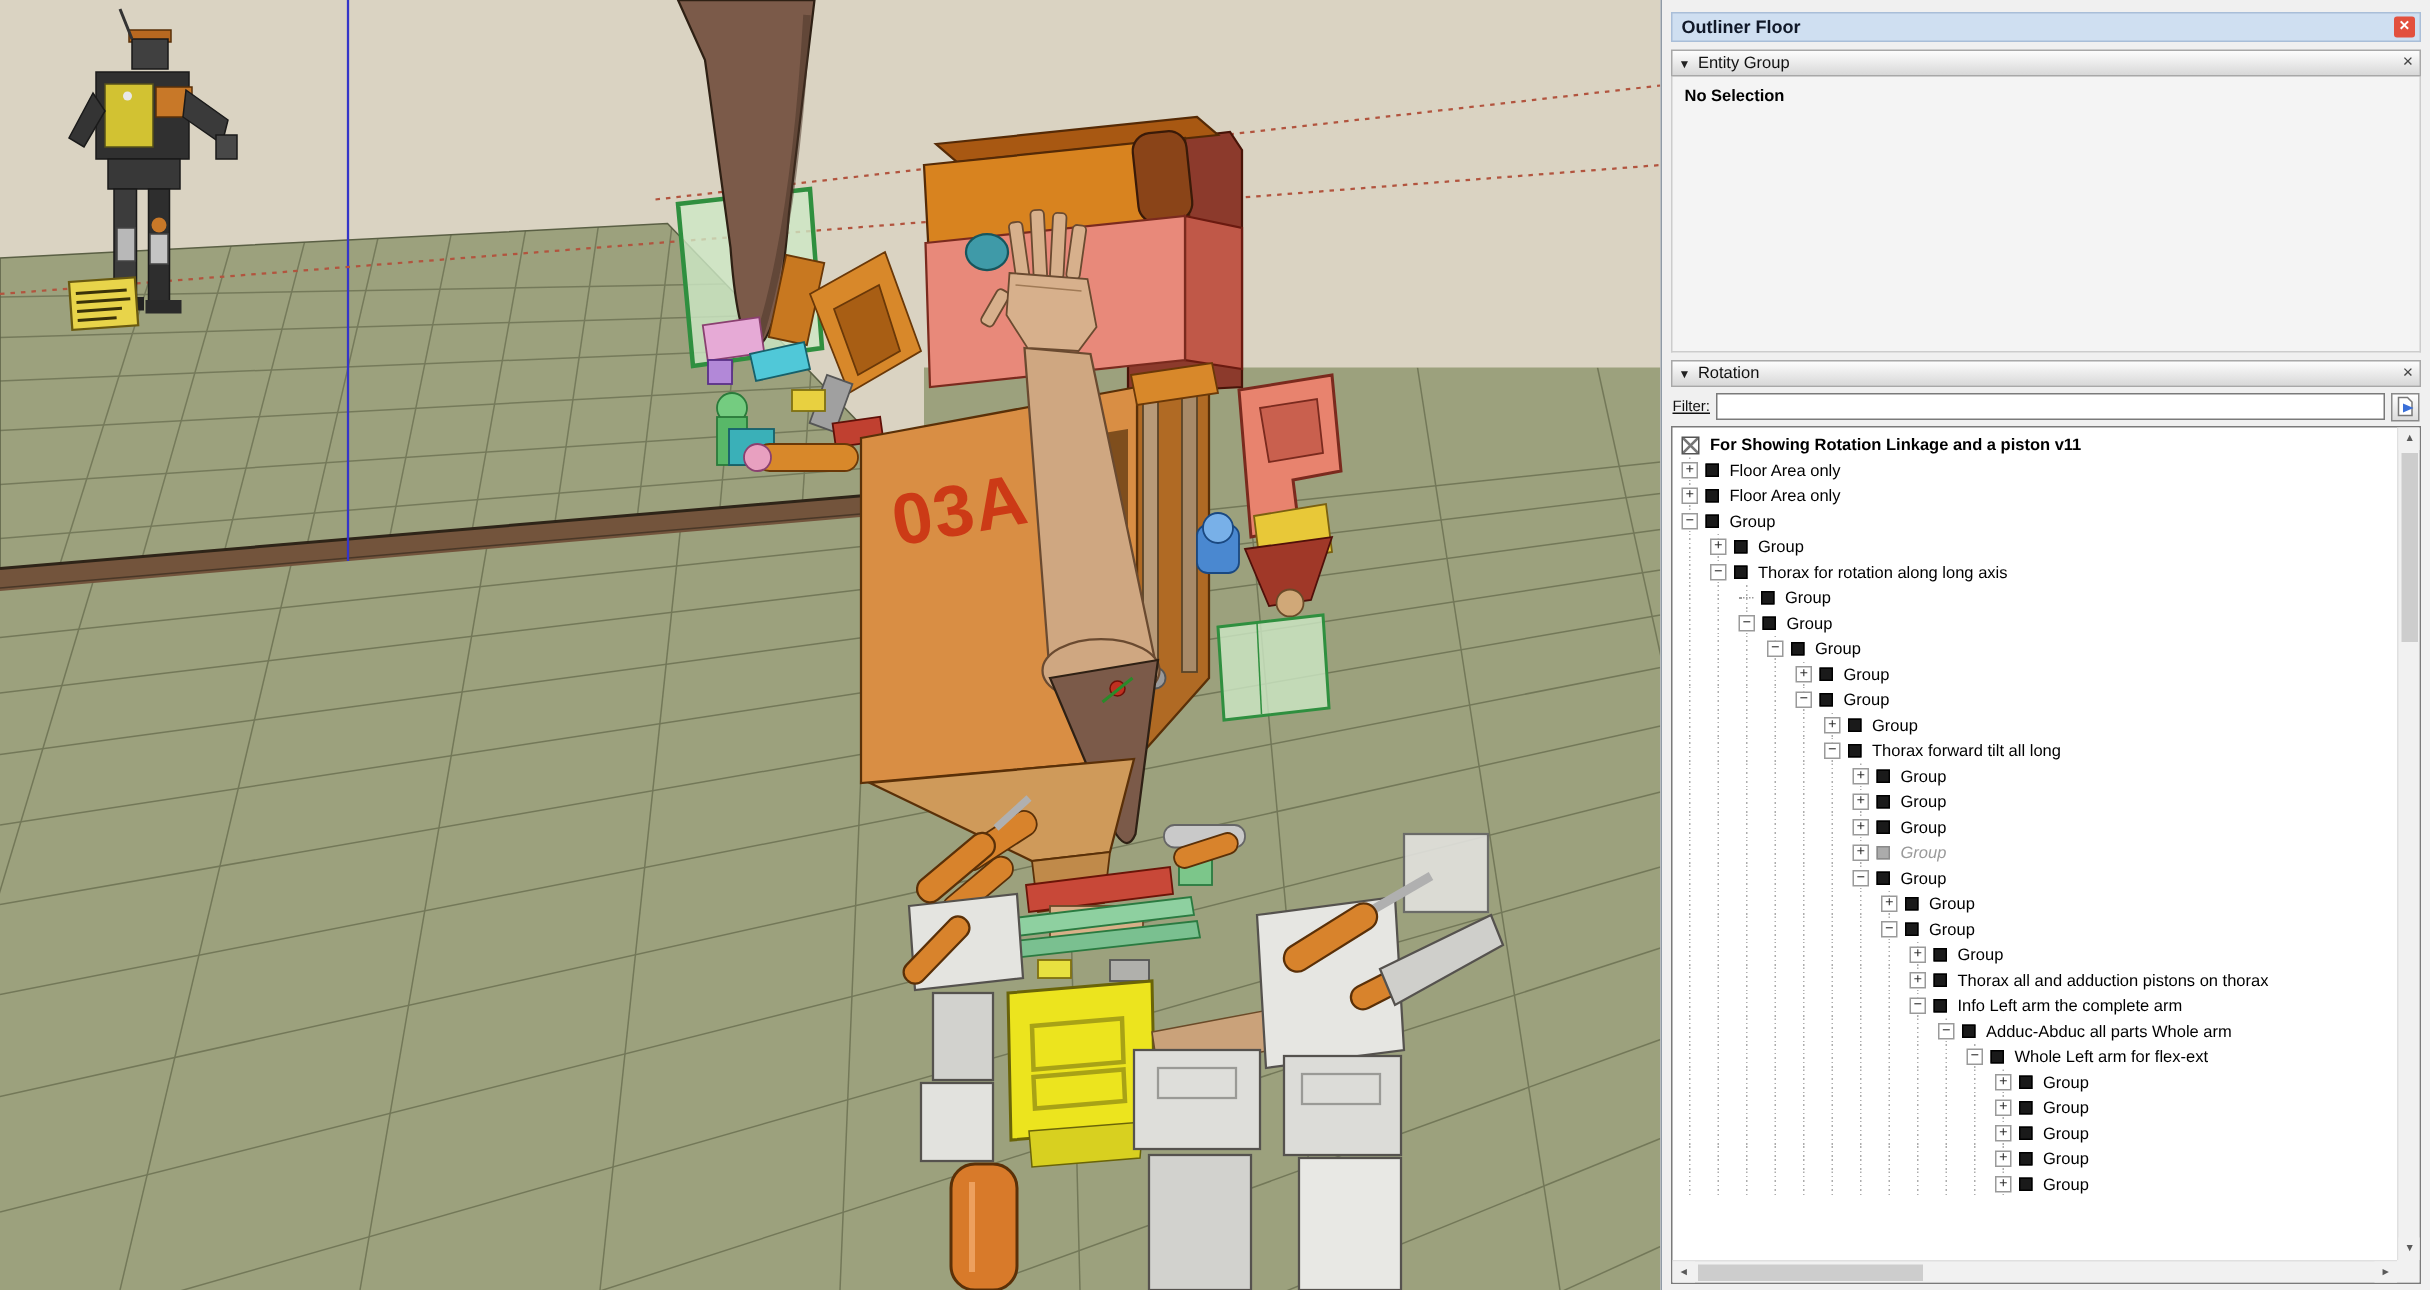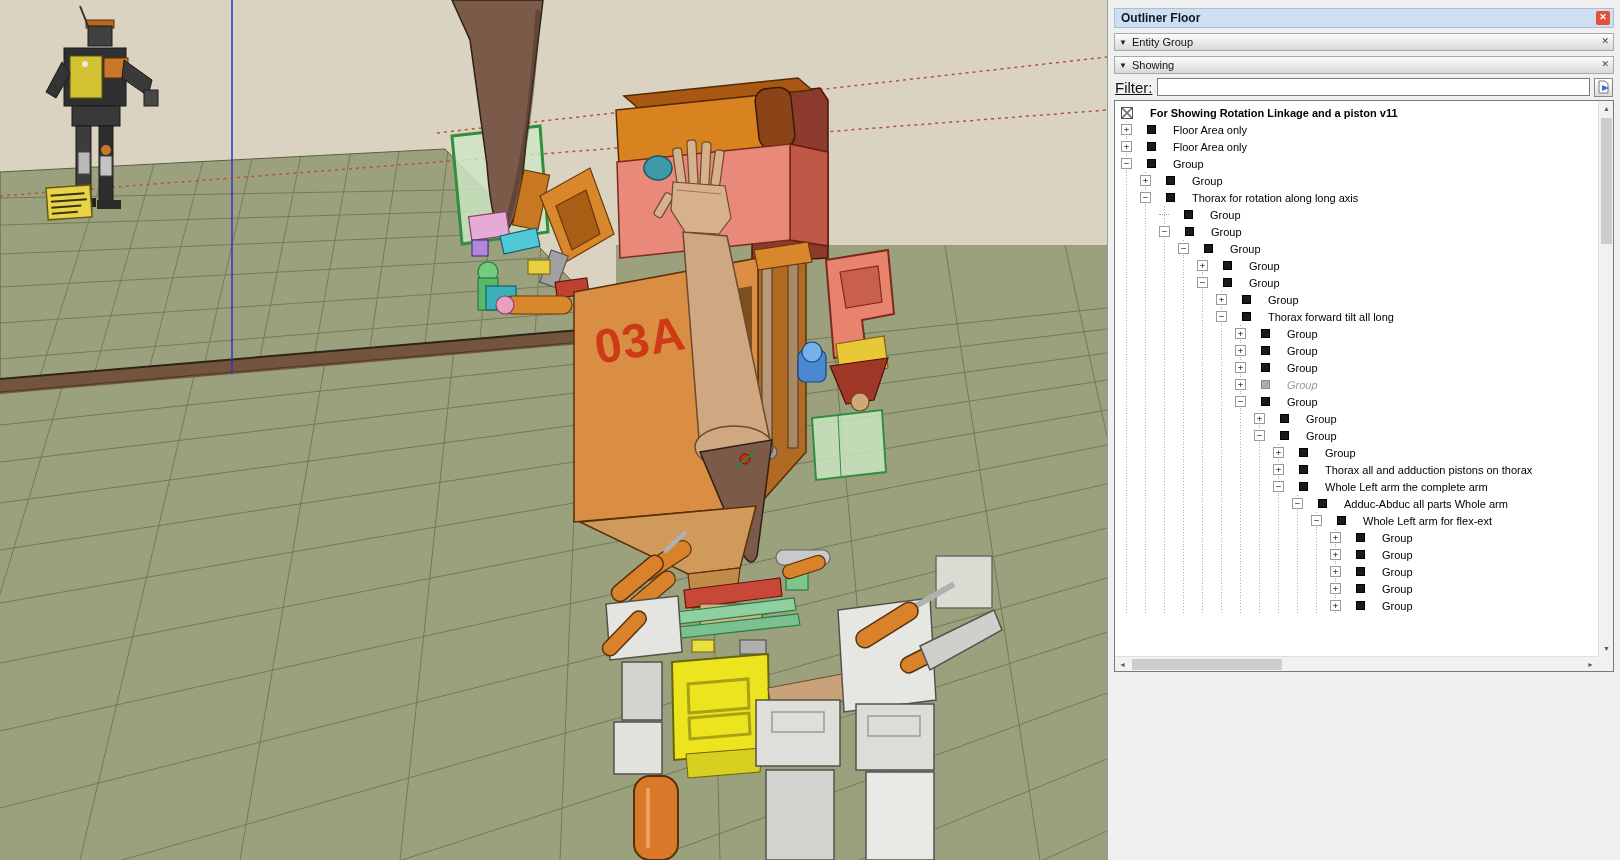--- a/index.html
+++ b/index.html
@@ -23,29 +23,29 @@
   .section-header { height:18px; margin-top:5px; background:linear-gradient(#fdfdfd,#d8d8d8);
     border:1px solid #a8a8a8; display:flex; align-items:center; padding:0 4px; position:relative; }
   .tri { font-size:8px; color:#222; margin-right:5px; }
   .section-title { font-size:11px; color:#111; }
   .sec-close { position:absolute; right:4px; top:2px; font-size:9px; color:#444; cursor:pointer; }
 
   .entity-body { height:184px; background:#f4f4f4; border:1px solid #cccccc; border-top:none; padding:7px 8px; }
   .no-selection { font-size:11px; font-weight:bold; color:#000; }
 
   .filter-row { height:26px; display:flex; align-items:center; gap:4px; padding:4px 1px; }
-  .filter-label { font-size:15px; color:#111;text-decoration:underline; }
+  .filter-label { font-size:10px; color:#111;text-decoration:underline; }
   .filter-input { flex:1; height:18px; border:1px solid #7a7a7a; background:#fff;
     font-size:11px; padding:0 3px; font-family:"Liberation Sans",sans-serif; }
   .filter-btn { width:19px; height:19px; border:1px solid #8a8a8a; background:linear-gradient(#ffffff,#dcdcdc);
     display:flex; align-items:center; justify-content:center; padding:0; cursor:pointer; }
 
   .tree-wrap { position:relative; height:572px; border:1px solid #7a7a7a; background:#fff; overflow:hidden; }
   .tree-rows { position:absolute; left:0; top:0; right:15px; bottom:15px; overflow:hidden; padding-top:3px; }
-  .trow { position:relative; height:17px; display:flex; align-items:center; gap:15px; white-space:nowrap; }
+  .trow { position:relative; height:17px; display:flex; align-items:center; gap:5px; white-space:nowrap; }
   .guide { position:absolute; top:0; bottom:0; width:1px; z-index:0;
     background-image:repeating-linear-gradient(to bottom,#adadad 0 1px,transparent 1px 3px); }
   .expander { position:relative; z-index:1; width:11px; height:11px; flex:0 0 11px;
     border:1px solid #9a9a9a; background:#fff; font-family:"DejaVu Sans Mono",monospace;
     font-size:9px; line-height:8px; text-align:center; color:#333; }
   .expander.dash { border:none; background:transparent; height:0; width:10px; flex-basis:10px;
     border-top:1px dotted #9a9a9a; }
   .ticon { position:relative; z-index:1; width:9px; height:9px; flex:0 0 9px;
     background:#1a1a1a; border:1px solid #000; }
   .trow.root .ticon { width:12px; height:12px; flex-basis:12px; background:#fff; border:1px solid #555;
@@ -324,24 +324,27 @@
     <div class="tray-titlebar">
       <span class="tray-title">Outliner Floor</span>
       <span class="tray-close">✕</span>
     </div>
 
     <div class="section-header">
       <span class="tri">▼</span>
       <span class="section-title">Entity Group</span>
       <span class="sec-close">✕</span>
     </div>
+    <div class="entity-body">
+      <div class="no-selection">No Selection</div>
+    </div>
 
     <div class="section-header">
       <span class="tri">▼</span>
-      <span class="section-title">Showing</span>
+      <span class="section-title">Rotation</span>
       <span class="sec-close">✕</span>
     </div>
 
     <div class="filter-row">
       <span class="filter-label">Filter:</span>
       <input class="filter-input" type="text" value="" style="">
       <button class="filter-btn">
         <svg width="14" height="14" viewBox="0 0 14 14">
           <path d="M2,1 h6 l3,3 v9 h-9 z" fill="#ffffff" stroke="#777" stroke-width="1"></path>
           <polygon points="5,5 12,8 5,11" fill="#3a6fd8"></polygon>
@@ -565,21 +568,21 @@
             <span class="guide" style="left: 68px;"></span>
             <span class="guide" style="left: 87px;"></span>
             <span class="guide" style="left: 106px;"></span>
             <span class="guide" style="left: 125px;"></span>
             <span class="guide" style="left: 144px;"></span>
             <span class="guide" style="left: 163px;"></span>
           </div>
           <div class="trow" style="padding-left: 158px;">
     <span class="expander">−</span>
     <span class="ticon"></span>
-    <span class="lbl">Whole Left arm the complete arm</span>
+    <span class="lbl">Info Left arm the complete arm</span>
   <span class="guide" style="left: 11px;"></span>
             <span class="guide" style="left: 30px;"></span>
             <span class="guide" style="left: 49px;"></span>
             <span class="guide" style="left: 68px;"></span>
             <span class="guide" style="left: 87px;"></span>
             <span class="guide" style="left: 106px;"></span>
             <span class="guide" style="left: 125px;"></span>
             <span class="guide" style="left: 144px;"></span>
             <span class="guide" style="left: 163px;"></span>
           </div>

